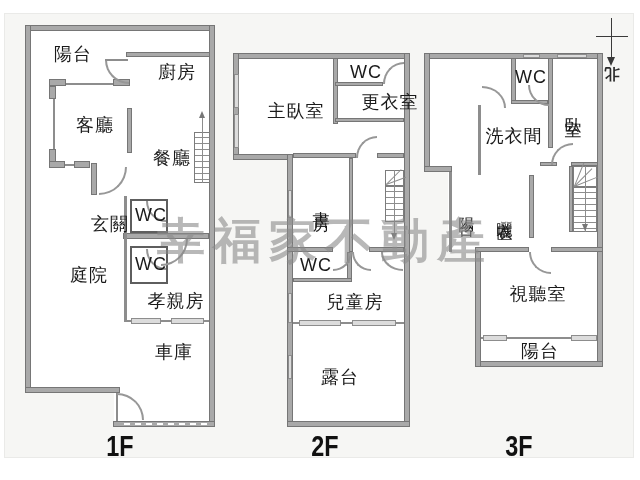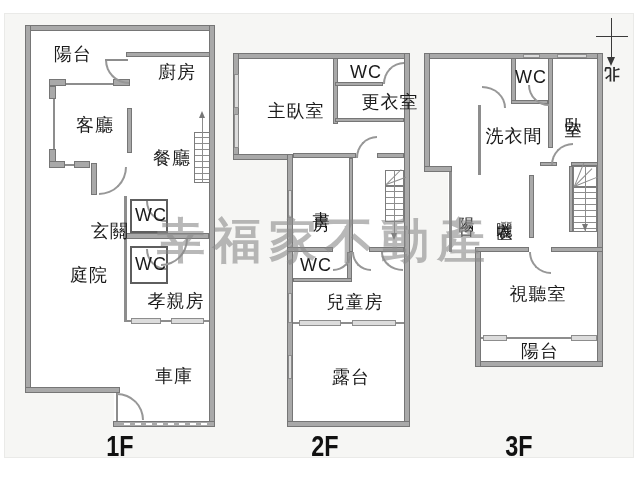--- a/index.html
+++ b/index.html
@@ -88,26 +88,26 @@
 
     <i class="stairs" style="left:194px;top:132px;width:16px;height:51px"></i>
     <i class="cline" style="left:202px;top:132px;width:1px;height:51px"></i>
     <i class="cline" style="left:202px;top:118px;width:1px;height:14px"></i>
     <i class="arr-up" style="left:199px;top:111px"></i>
 
     <span class="lab" style="left:73px;top:54px">陽台</span>
     <span class="lab" style="left:177px;top:72px">廚房</span>
     <span class="lab" style="left:95px;top:125px">客廳</span>
     <span class="lab" style="left:172px;top:158px">餐廳</span>
-    <span class="lab" style="left:110px;top:231px">玄關</span>
+    <span class="lab" style="left:110px;top:224px">玄關</span>
     <span class="lab" style="left:151px;top:215px">WC</span>
     <span class="lab" style="left:151px;top:264px">WC</span>
     <span class="lab" style="left:89px;top:275px">庭院</span>
     <span class="lab" style="left:176px;top:301px">孝親房</span>
-    <span class="lab" style="left:174px;top:376px">車庫</span>
+    <span class="lab" style="left:174px;top:352px">車庫</span>
     <span class="flab" style="left:120px;top:446px">1F</span>
   </div>
 
   <div>
     <i class="wh" style="left:233px;top:53px;width:177px;height:107px"></i>
     <i class="wh" style="left:287px;top:154px;width:123px;height:273px"></i>
 
     <i class="w" style="left:233px;top:53px;width:177px;height:6px"></i>
     <i class="w" style="left:233px;top:53px;width:6px;height:107px"></i>
     <i class="w" style="left:233px;top:154px;width:60px;height:6px"></i>
@@ -148,21 +148,21 @@
     <i class="cline" style="left:394px;top:170px;width:1px;height:52px"></i>
     <i class="cline" style="left:394px;top:222px;width:1px;height:12px"></i>
     <i class="arr-down" style="left:391px;top:233px"></i>
 
     <span class="lab" style="left:296px;top:111px">主臥室</span>
     <span class="lab" style="left:366px;top:72px">WC</span>
     <span class="lab" style="left:390px;top:102px">更衣室</span>
     <span class="vlab" style="left:321px;top:201px">書房</span>
     <span class="lab" style="left:316px;top:265px">WC</span>
     <span class="lab" style="left:355px;top:302px">兒童房</span>
-    <span class="lab" style="left:351px;top:377px">露台</span>
+    <span class="lab" style="left:340px;top:377px">露台</span>
     <span class="flab" style="left:325px;top:446px">2F</span>
   </div>
 
   <div>
     <i class="wh" style="left:424px;top:53px;width:179px;height:119px"></i>
     <i class="wh" style="left:448px;top:166px;width:155px;height:86px"></i>
     <i class="wh" style="left:475px;top:247px;width:128px;height:120px"></i>
 
     <i class="w" style="left:424px;top:53px;width:179px;height:6px"></i>
     <i class="w" style="left:424px;top:53px;width:6px;height:119px"></i>

